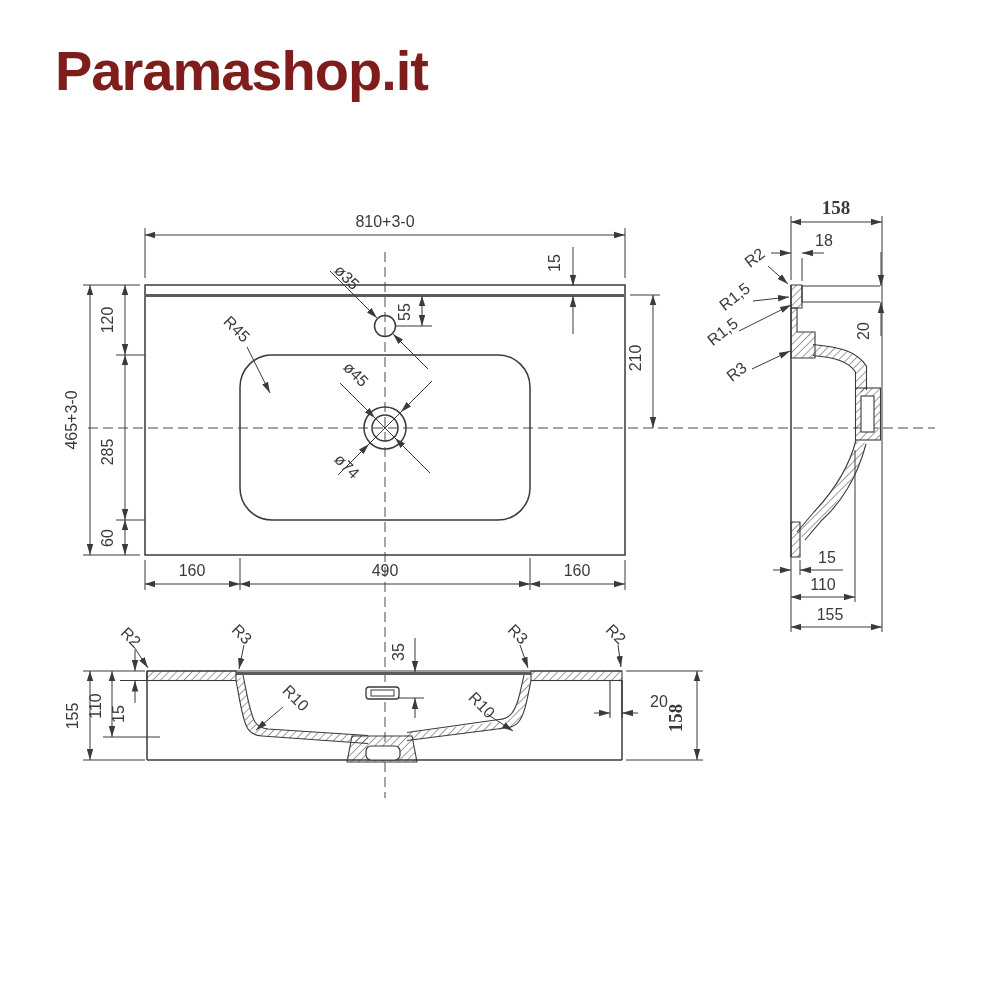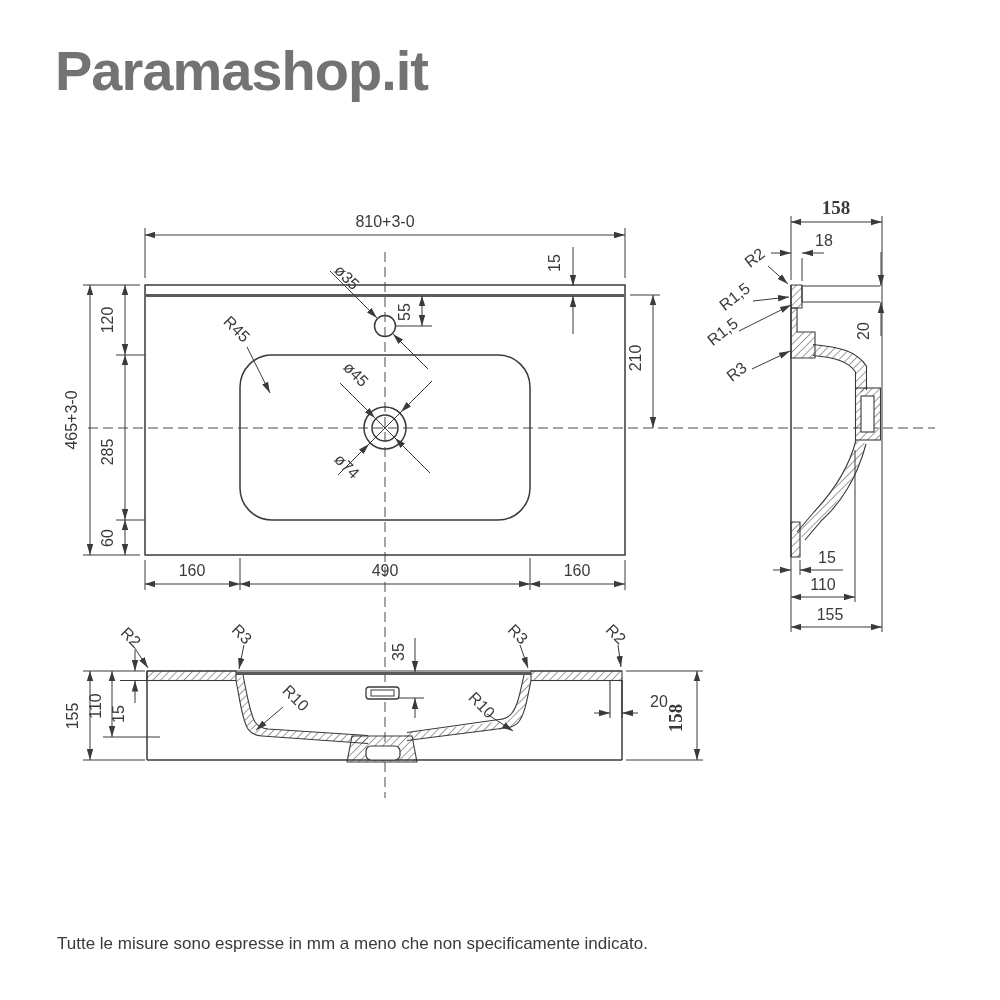--- a/index.html
+++ b/index.html
@@ -13,21 +13,21 @@
   .dim{fill:none;stroke:#3a3a3a;stroke-width:1;}
   .gray-thick{fill:none;stroke:#5a5a5a;stroke-width:3;}
   .center{fill:none;stroke:#4a4a4a;stroke-width:1;stroke-dasharray:10 5;}
   .hatched{fill:url(#hatch);stroke:#3a3a3a;stroke-width:1.1;}
   .hatchband{fill:none;stroke:url(#hatch);}
   #footer{position:absolute;left:57px;top:930px;color:#3a3a3a;font-size:17px;line-height:27px;}
 </style>
 </head>
 <body>
 
-<div id="logo" style="color: #737373;">Paramashop.it</div>
+<div id="logo" style="color: #7f1d1d;">Paramashop.it</div>
 
 <svg id="drawing" viewBox="0 0 1000 1000" xmlns="http://www.w3.org/2000/svg">
   <defs>
     <pattern id="hatch" width="5.5" height="5.5" patternUnits="userSpaceOnUse" patternTransform="rotate(45)">
       <line x1="0" y1="0" x2="0" y2="5.5" stroke="#3a3a3a" stroke-width="1"></line>
     </pattern>
     <marker id="arrE" orient="auto" markerWidth="12" markerHeight="8" refX="11" refY="4">
       <path d="M0,0.8 L11,4 L0,7.2 z" fill="#3a3a3a"></path>
     </marker>
     <marker id="arrS" orient="auto" markerWidth="12" markerHeight="8" refX="1" refY="4">
@@ -223,14 +223,13 @@
     <text x="650" y="707" text-anchor="start">20</text>
 
     <line class="dim" x1="626" y1="671" x2="703" y2="671"></line>
     <line class="dim" x1="626" y1="760" x2="703" y2="760"></line>
     <line class="dim" x1="697" y1="671" x2="697" y2="760" marker-start="url(#arrS)" marker-end="url(#arrE)"></line>
     <text class="serifbold" x="682" y="718" text-anchor="middle" transform="rotate(-90 682 718)">158</text>
   </g>
 </svg>
 
 <div id="footer">
-  <div>Tutte le misure sono espresse in mm a meno che non specificamente indicato.</div>
 </div>
 
 </body></html>

